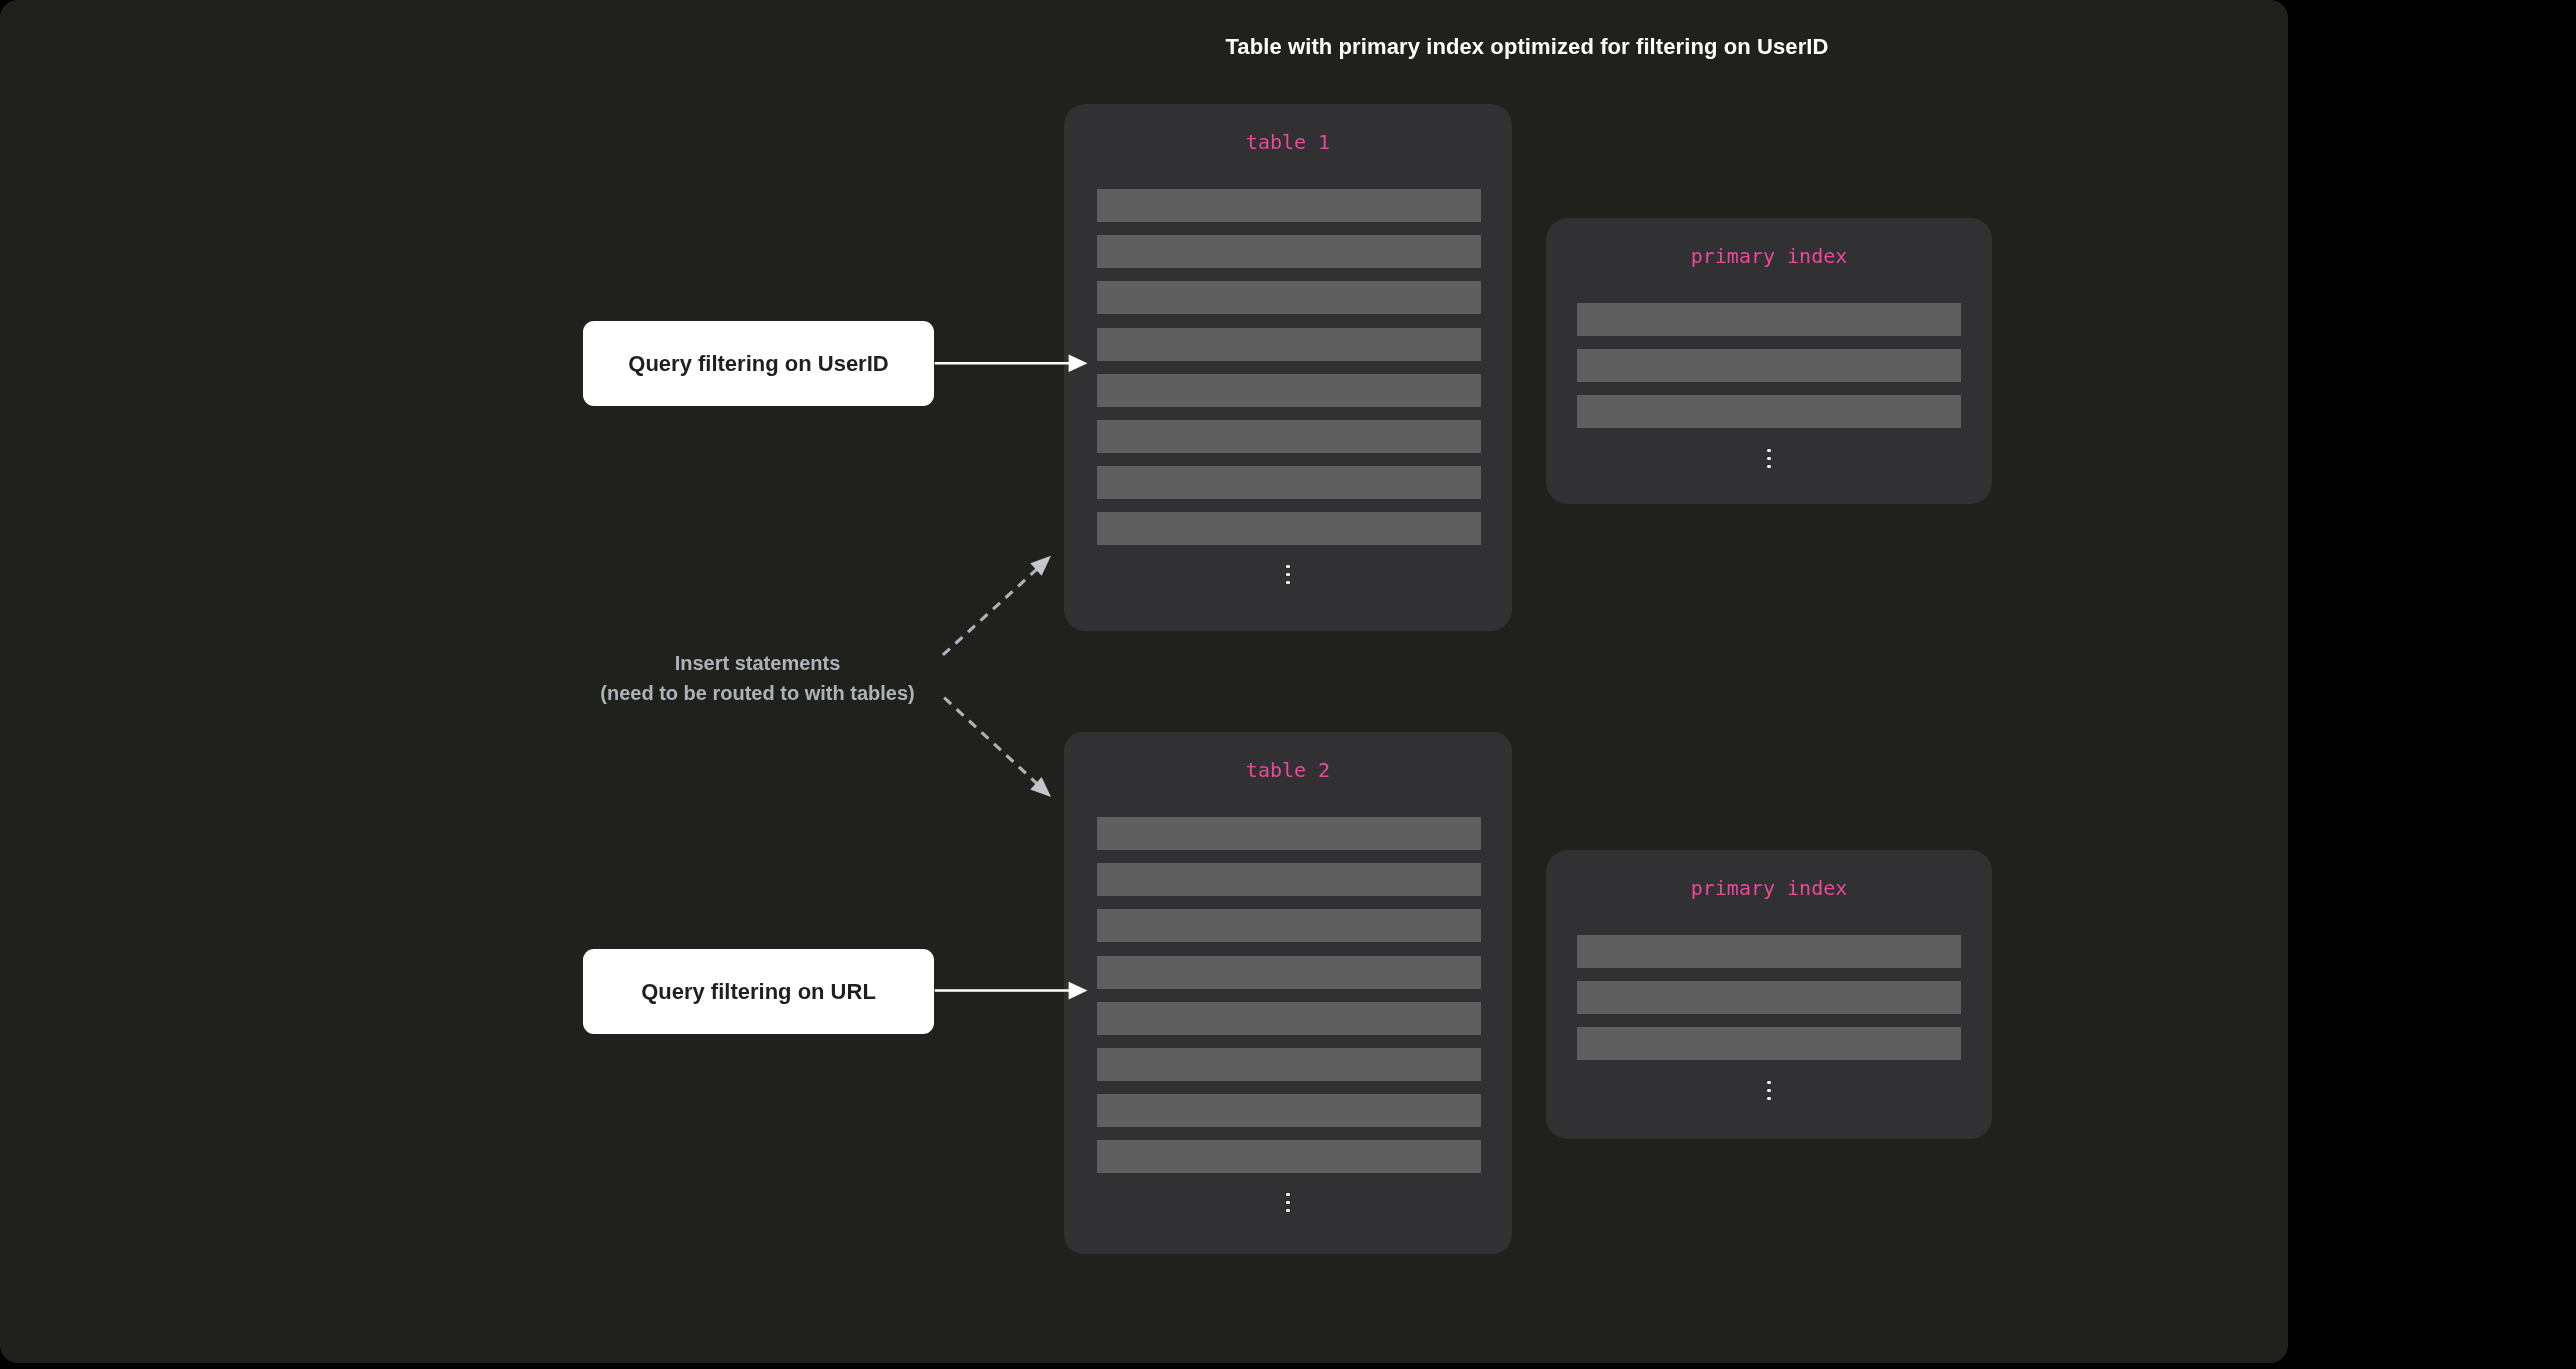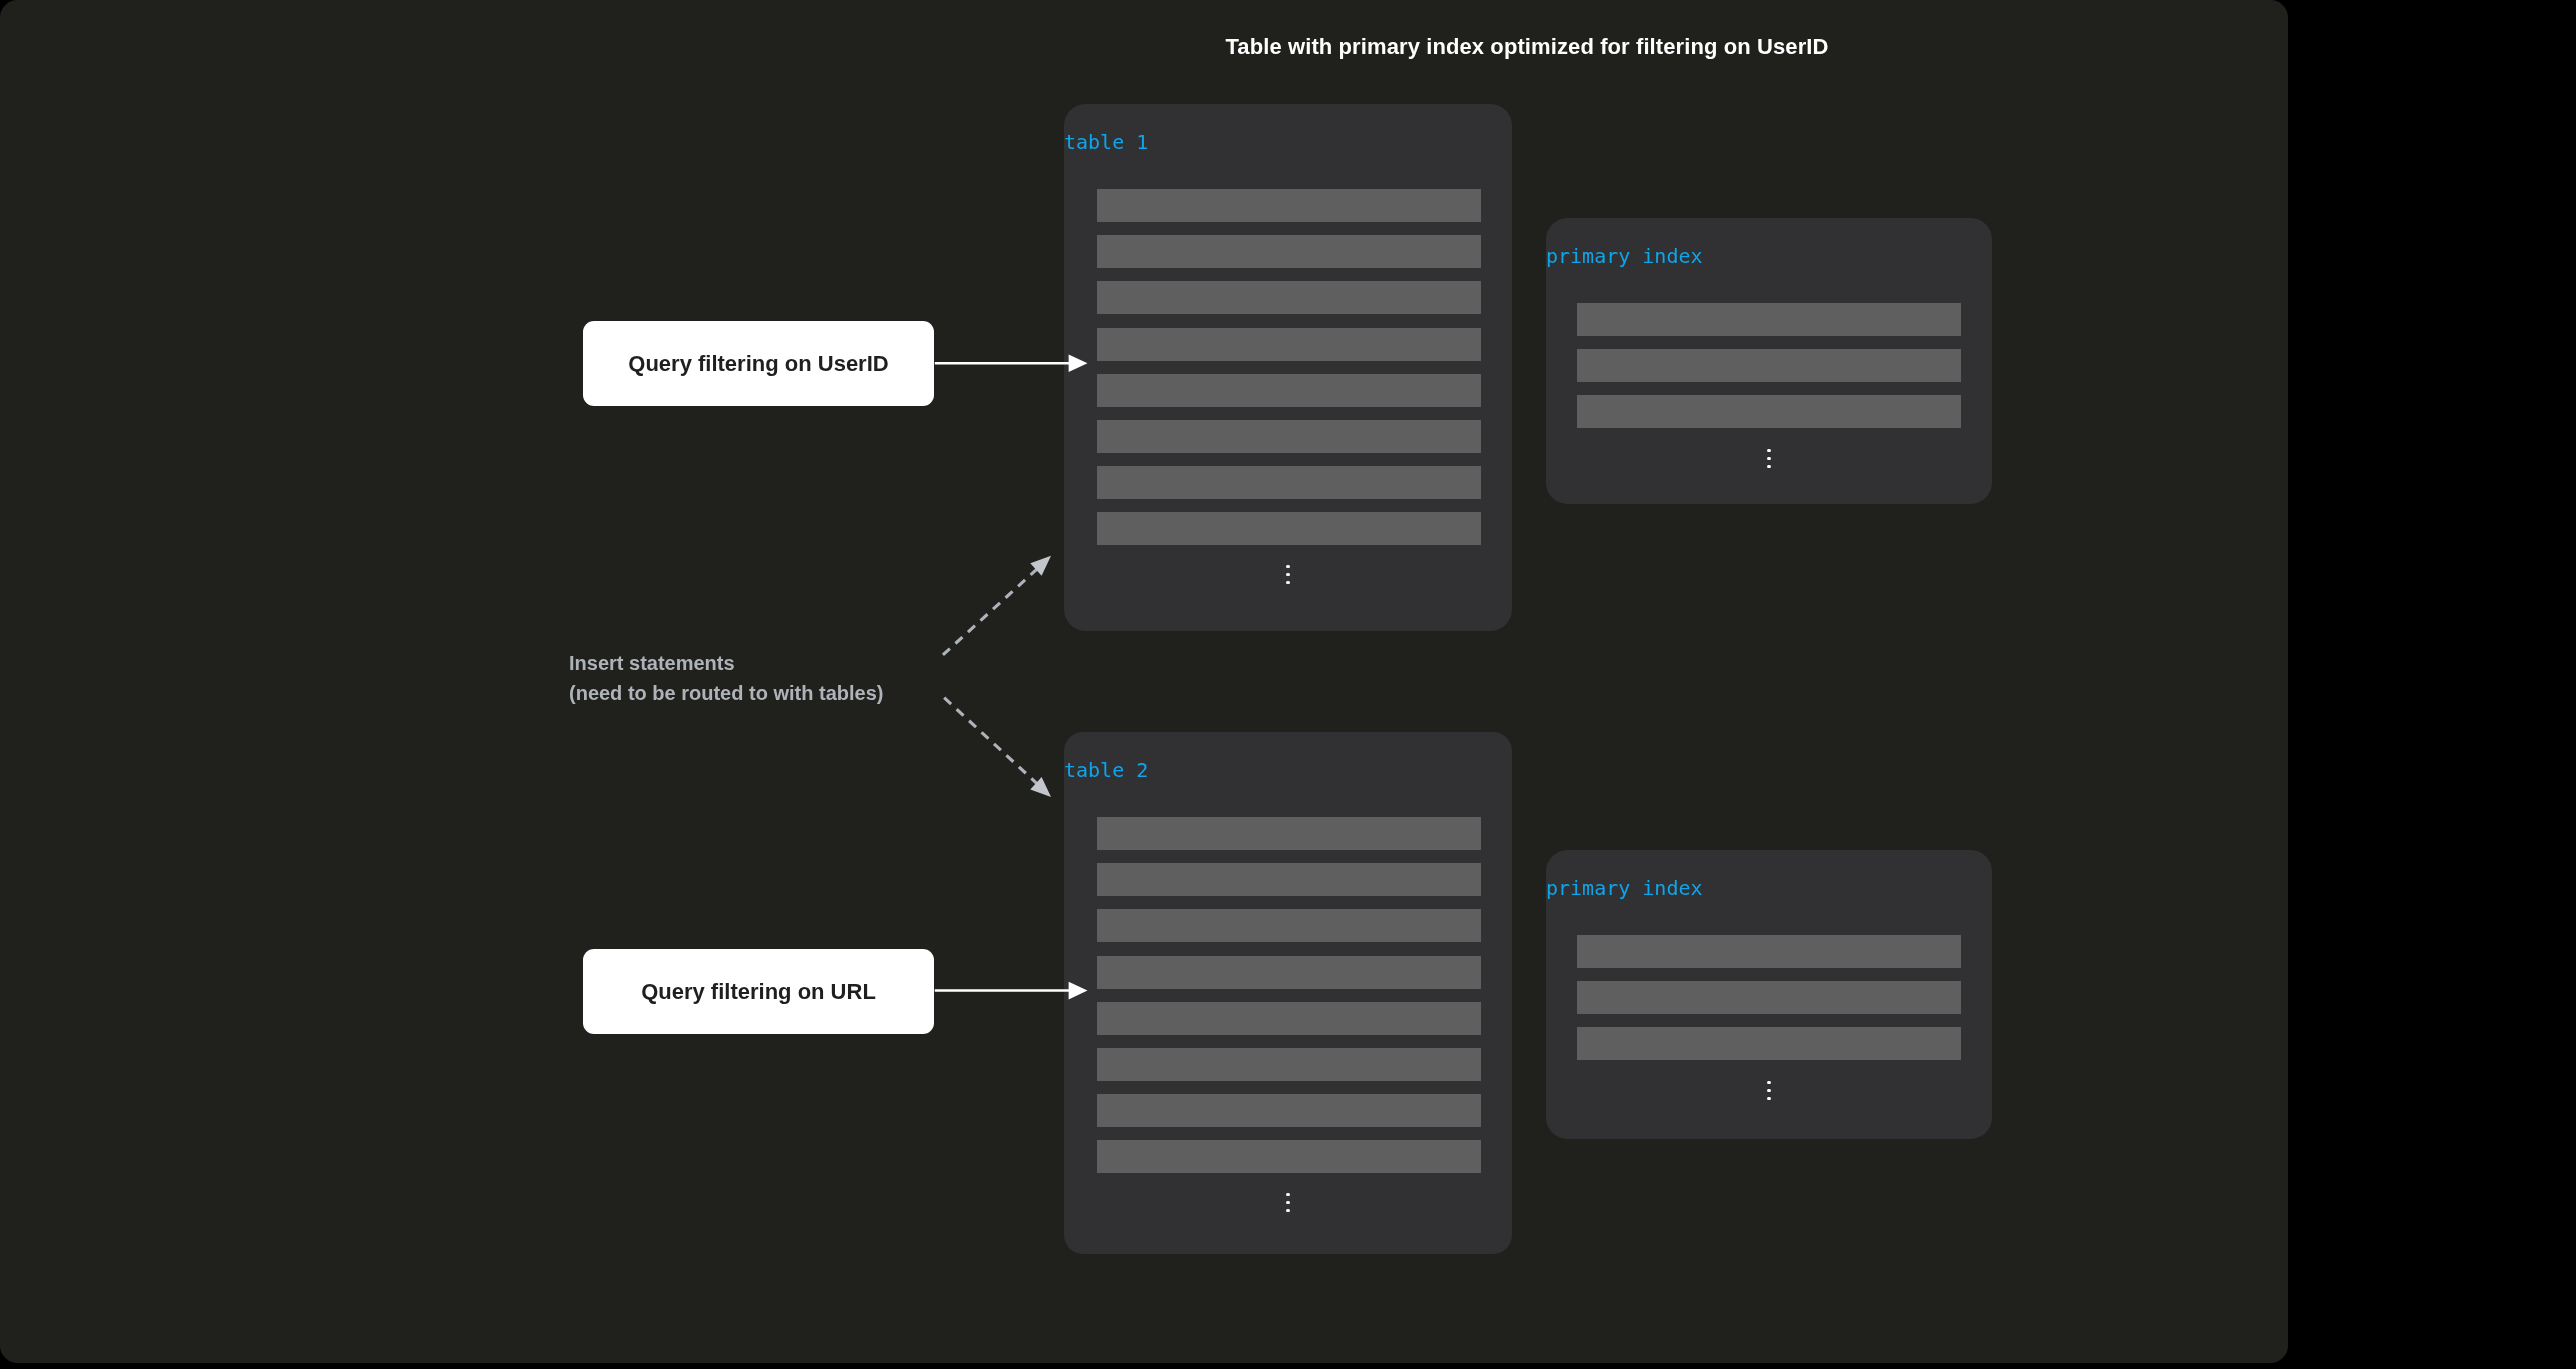--- a/index.html
+++ b/index.html
@@ -1,29 +1,29 @@
 <!DOCTYPE html>
 <html style="--canvas: #20211c; --card: #313134; --row: #5f5f60; --query-box-bg: #ffffff; --query-box-text: #1e1f21; --note-text: #aeb3ba; --caption-text: #ffffff;font-size:10px"><head>
 <meta charset="utf-8">
 <style>
   html,body{margin:0;padding:0;background:#000;}
   body{width:2576px;height:1369px;position:relative;font-family:"Liberation Sans",sans-serif;overflow:hidden;}
   .page{position:absolute;left:0;top:0;width:2288px;height:1363px;background:var(--canvas,#20211c);border-radius:17.6px;}
   .caption{position:absolute;width:842px;text-align:center;color:#fff;font-size:22px;font-weight:700;letter-spacing:0.1px;white-space:nowrap;}
   .card{position:absolute;background:var(--card,#313134);border-radius:21.4px;}
-  .card-title{position:absolute;top:26.4px;left:0;right:0;text-align:left;color:#0ea5e9;font-family:"DejaVu Sans Mono",monospace;font-size:20px;line-height:25px;white-space:pre;}
+  .card-title{position:absolute;top:26.4px;left:0;right:0;text-align:center;color:#ec4899;font-family:"DejaVu Sans Mono",monospace;font-size:20px;line-height:25px;white-space:pre;}
   .rows{position:absolute;}
   .rows .bar{height:33px;margin-bottom:13.2px;background:var(--row,#5f5f60);}
   .t-rows{left:33px;right:31px;top:85px;}
   .i-rows{left:31px;right:31px;top:85px;}
   .vdots{position:absolute;left:0;right:0;display:flex;flex-direction:column;align-items:center;gap:5px;}
   .vdots .dot{width:3.1px;height:3.1px;border-radius:50%;background:#fff;}
   .query-box{position:absolute;width:351px;height:85px;background:var(--query-box-bg,#fff);border-radius:11px;display:flex;align-items:center;justify-content:center;}
   .query-box .q-label{color:var(--query-box-text,#1e1f21);font-size:22px;font-weight:700;white-space:nowrap;}
-  .note{position:absolute;left:569px;top:649px;width:377px;color:var(--note-text,#aeb3ba);font-size:20px;font-weight:700;line-height:29.5px;white-space:nowrap;}
+  .note{position:absolute;left:569px;top:649px;width:377px;text-align:center;color:var(--note-text,#aeb3ba);font-size:20px;font-weight:700;line-height:29.5px;white-space:nowrap;}
   svg.overlay{position:absolute;left:0;top:0;pointer-events:none;}
   .solid-arrow{stroke:#fff;stroke-width:4;}
   .solid-head{fill:#fff;}
   .dash-arrow{stroke:var(--note-text,#b7bbc2);stroke-width:5;stroke-dasharray:15 12;}
   .dash-head{fill:#c3c7cd;}
 </style>
 </head>
 <body>
 
 <div class="page">

